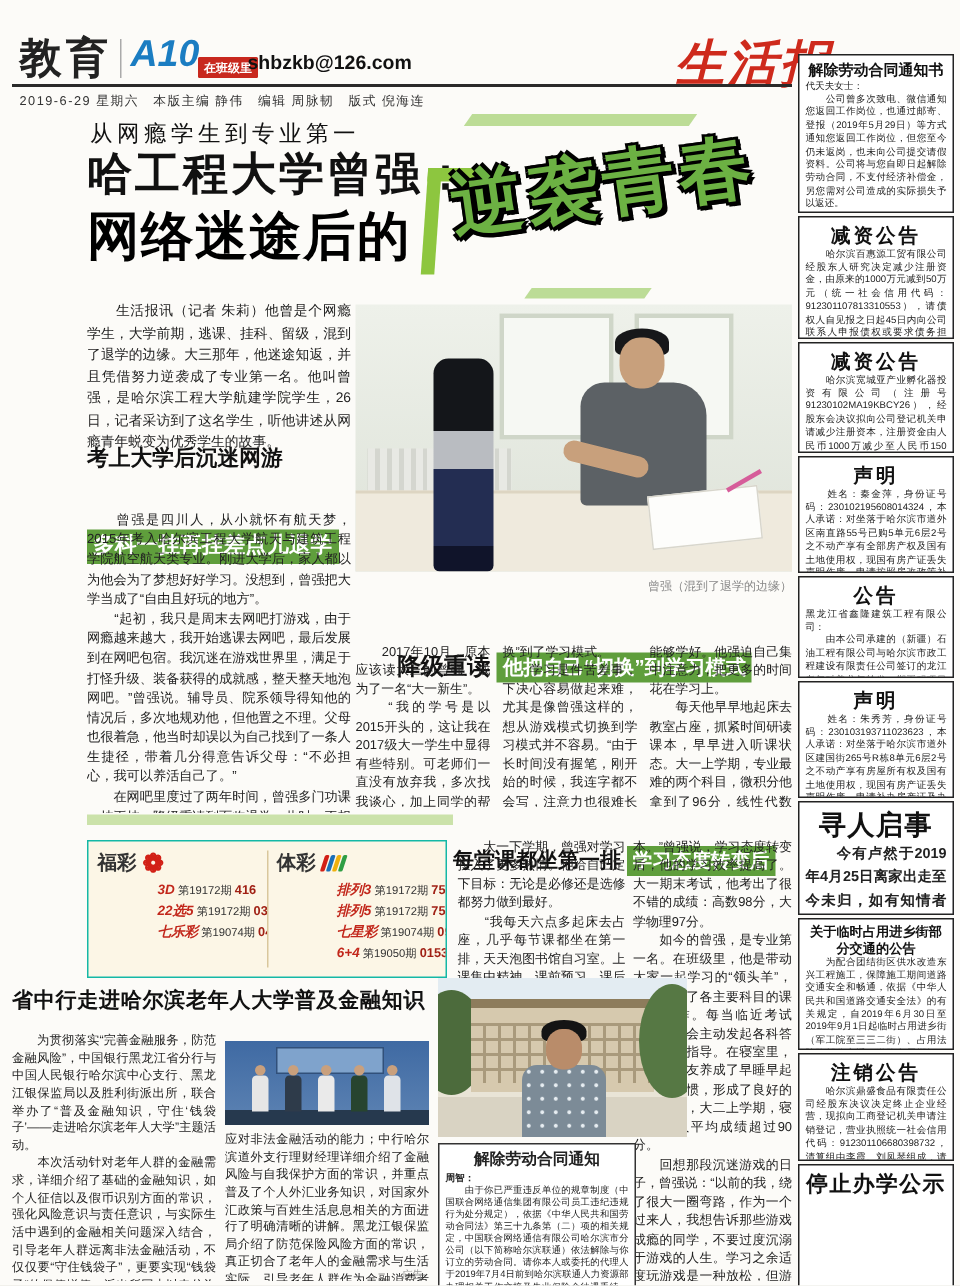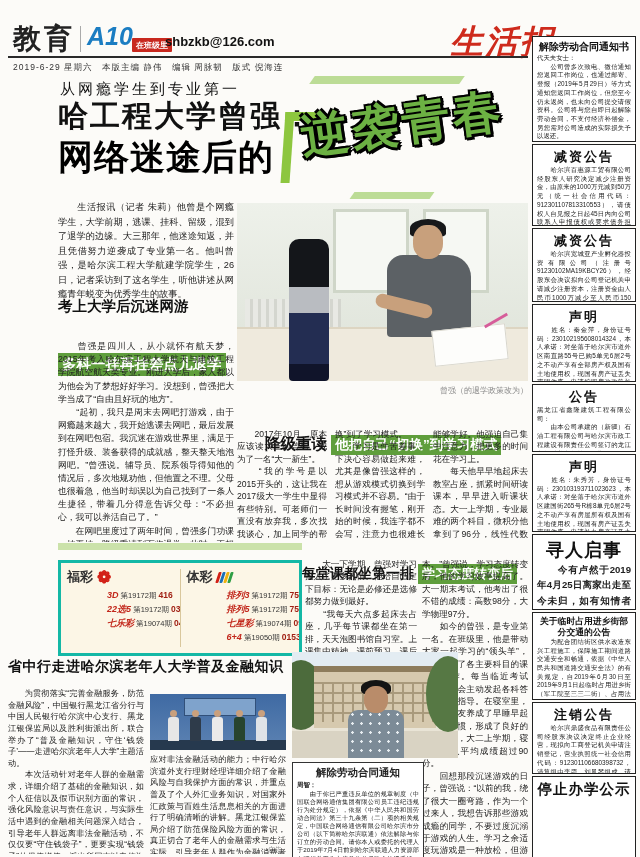--- a/index.html
+++ b/index.html
@@ -33,21 +33,21 @@
   .s1-head{left:58px;top:296px;font-size:14.5px;line-height:1.45;}
   .s1-body{left:58px;top:340px;width:176px;height:202px;font-size:8.8px;line-height:1.5;overflow:hidden;}
   .s2-head{left:237px;top:399px;font-size:15.5px;padding-left:28px;}
   .s2col{top:428px;height:110px;font-size:8.6px;line-height:1.45;overflow:hidden;}
   .s2c1{left:237px;width:90px;} .s2c2{left:335px;width:90px;} .s2c3{left:433px;width:95px;}
   .band{left:58px;top:543px;width:244px;height:7px;background:#cbe2aa;}
   .s3-head{left:302px;top:528px;font-size:14px;}
   .s3c1{left:305px;top:558px;width:112px;height:94px;font-size:8.6px;line-height:1.45;overflow:hidden;}
   .s3c2{left:422px;top:558px;width:106px;height:296px;font-size:8.6px;line-height:1.45;overflow:hidden;}
   
-  .lotto{left:58px;top:560px;width:238px;height:90px;background:#fcf6e6;border:3px solid #14b8a6;display:flex;}
+  .lotto{left:58px;top:560px;width:238px;height:90px;background:#fcf6e6;border:1px solid #14b8a6;display:flex;}
   .lotto-half{flex:1;padding:5px 6px;overflow:hidden;}
   .lotto-sep{width:1px;background:#d9c79c;margin:6px 0;}
   .lotto-brand{font-size:13px;font-weight:800;color:#333;margin-bottom:3px;display:flex;align-items:center;gap:4px;}
   .fucai-icon{color:#d22016;font-size:17px;line-height:1;font-weight:900;}
   .ticai-icon{display:inline-flex;gap:1px;}
   .ticai-icon i{display:block;width:3px;height:11px;border-radius:1px;transform:skewX(-18deg);}
   .lrow{font-size:7.5px;line-height:1.55;white-space:nowrap;color:#333;}
   .lgame{color:#c2271b;font-weight:900;font-style:italic;font-size:9px;margin-left:40px;}
   .lnum{color:#a02014;font-weight:800;font-size:8.5px;}
   
@@ -129,21 +129,21 @@
     <div class="radiator"></div>
     <div class="desk"></div>
     <div class="person-torso"></div>
     <div class="person-hair"></div>
     <div class="person-head"></div>
     <div class="arm"></div>
     <div class="notebook"></div>
     <div class="pen-pink"></div>
     <div class="thermos"></div>
   </div>
-  <div class="abs caption">曾强（的退学政策改为）</div>
+  <div class="abs caption">曾强（混到了退学的边缘）</div>
 
   <div class="abs s1-head">
     <span class="sec-head-black">考上大学后沉迷网游</span><br>
     <span class="green-label">多科一挂再挂差点儿退学</span>
   </div>
   <div class="abs s1-body jt">　　曾强是四川人，从小就怀有航天梦，2015年考入哈尔滨工程大学航天与建筑工程学院航空航天类专业。刚进大学后，家人都以为他会为了梦想好好学习。没想到，曾强把大学当成了“自由且好玩的地方”。
 　　“起初，我只是周末去网吧打游戏，由于网瘾越来越大，我开始逃课去网吧，最后发展到在网吧包宿。我沉迷在游戏世界里，满足于打怪升级、装备获得的成就感，整天整天地泡网吧。”曾强说。辅导员、院系领导得知他的情况后，多次地规劝他，但他置之不理。父母也很着急，他当时却误以为自己找到了一条人生捷径，带着几分得意告诉父母：“不必担心，我可以养活自己了。”
 　　在网吧里度过了两年时间，曾强多门功课一挂再挂，降级重读到面临退学。此时，不想被退学的他开始后悔，“我真的很想留下来继续上大学，本以为自己没有机会了”，曾强回忆道：当他去办理退学手续时，意外得知学校开始实行新的学籍管理办法，“课程挂科门数超过6门”的退学政策改为“第三次达到学业预警”。“这样看，我有机会继续留在学校学习了。”怀着绝处逢生的喜悦，他决定以后好好学习，堂堂课认真上课。</div>
 
   <div class="abs s2-head">

